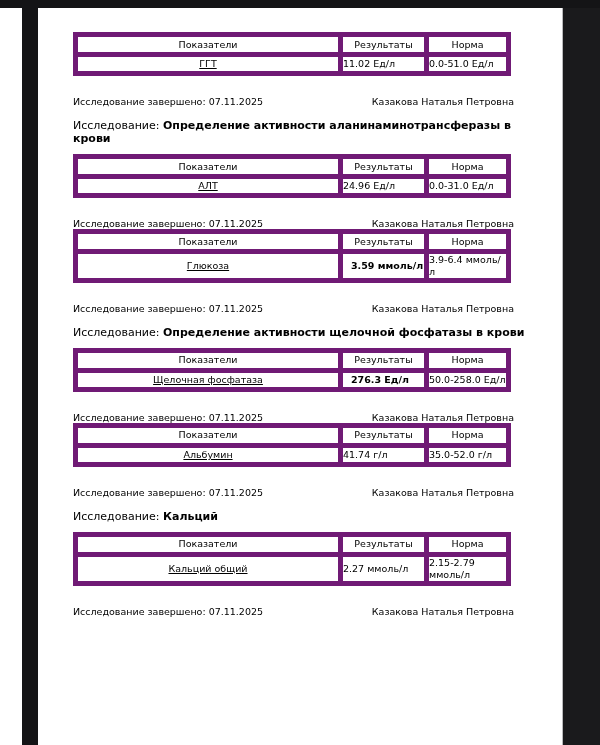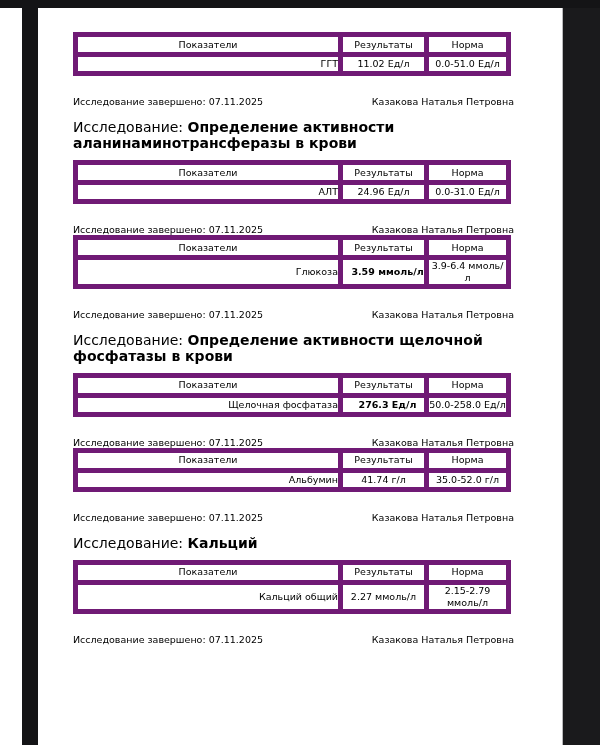--- a/index.html
+++ b/index.html
@@ -89,26 +89,27 @@
   .result-table td {
     height: 19px;
     vertical-align: middle;
   }
 
   .col-indicator { width: 265px; }
   .col-result    { width: 86px;  }
   .col-norm      { width: 82px;  }
 
   .cell-indicator {
-    text-align: right;
+    text-align: center;
     padding-left: 4px;
+    text-decoration: underline;
   }
   
   .cell-value {
-    text-align: center;
+    text-align: left;
     padding-left: 5px;
     border-left: 1px dotted #6d6d6f !important;
   }
   .cell-value.is-abnormal {
     font-weight: bold;
     padding-left: 8px;
   }
 
   
   .meta-row {
@@ -119,21 +120,21 @@
     font-size: 9.5px;
     color: #000000;
     margin-top: 20px;
     gap: 32px;
   }
   .meta-row .completed { white-space: nowrap; }
   .meta-row .doctor    { white-space: nowrap; }
 
   
   .study-heading {
-    font-size: 14px;
+    font-size: 11px;
     color: #000000;
     margin-top: 12px;
     margin-bottom: 9px;
   }
   .study-heading .label { font-weight: normal; }
   .study-heading .name  { font-weight: bold; }
 
   
   .section + .section { margin-top: 0; }
 </style>

